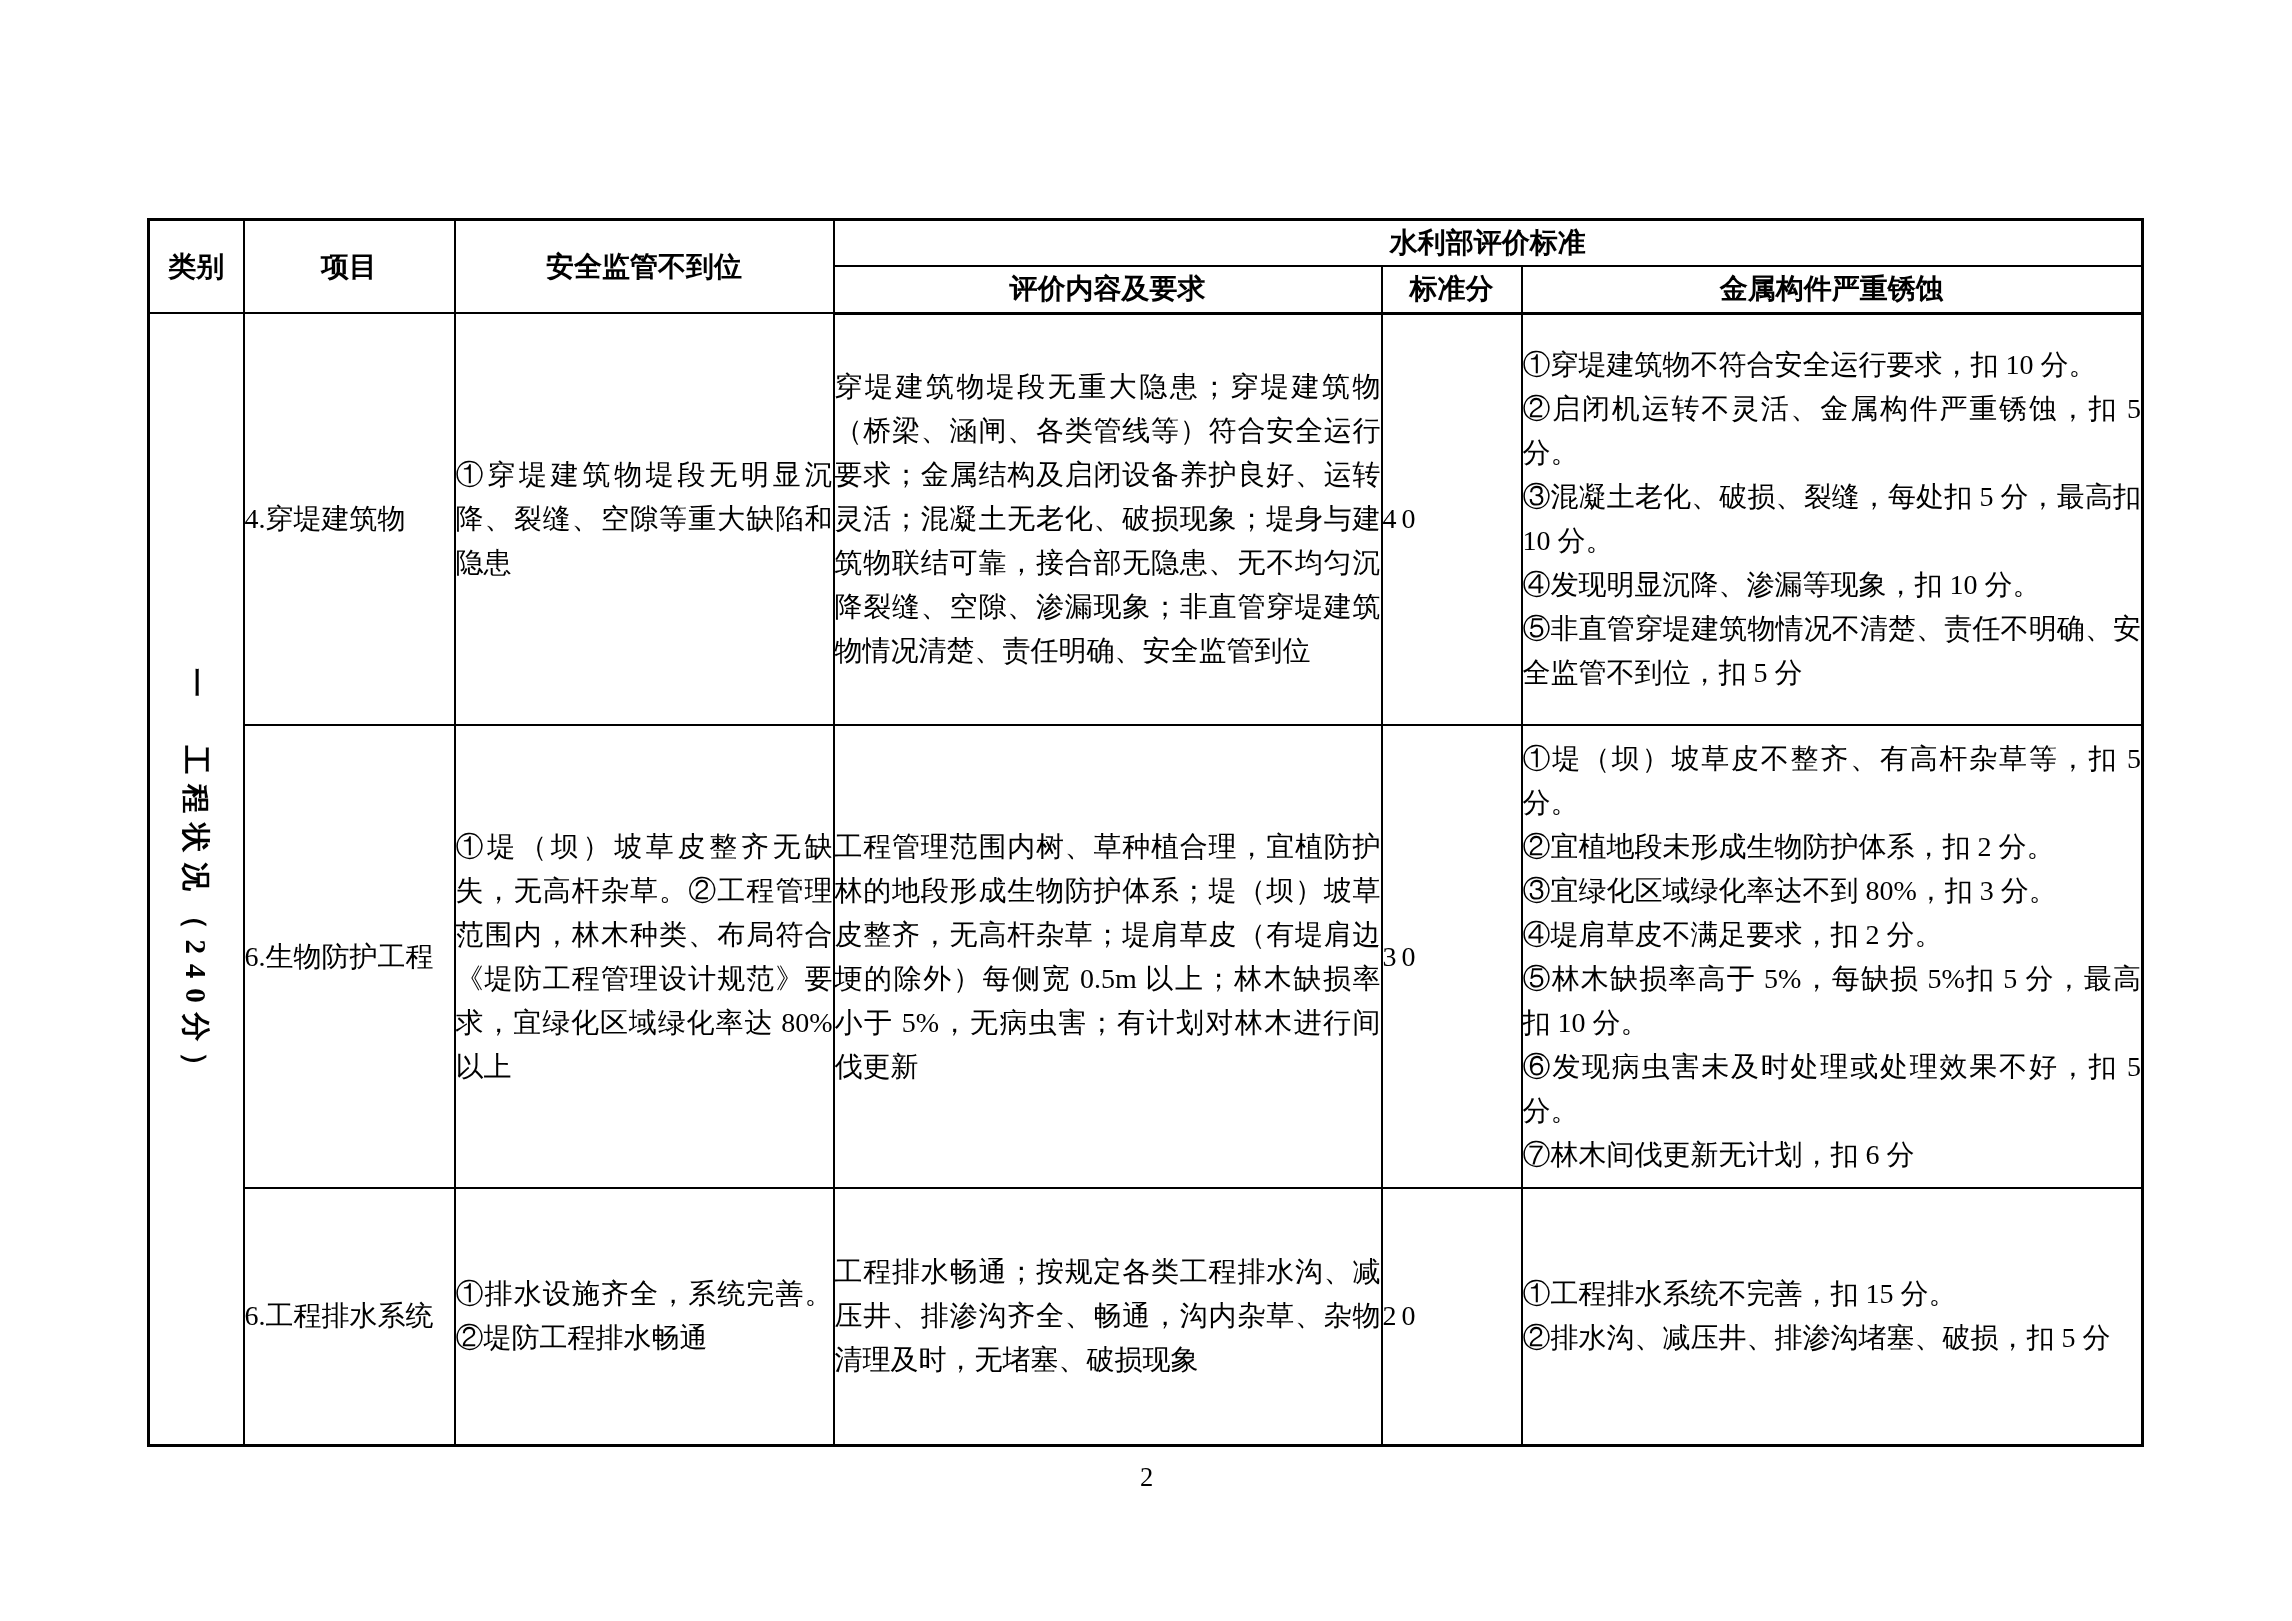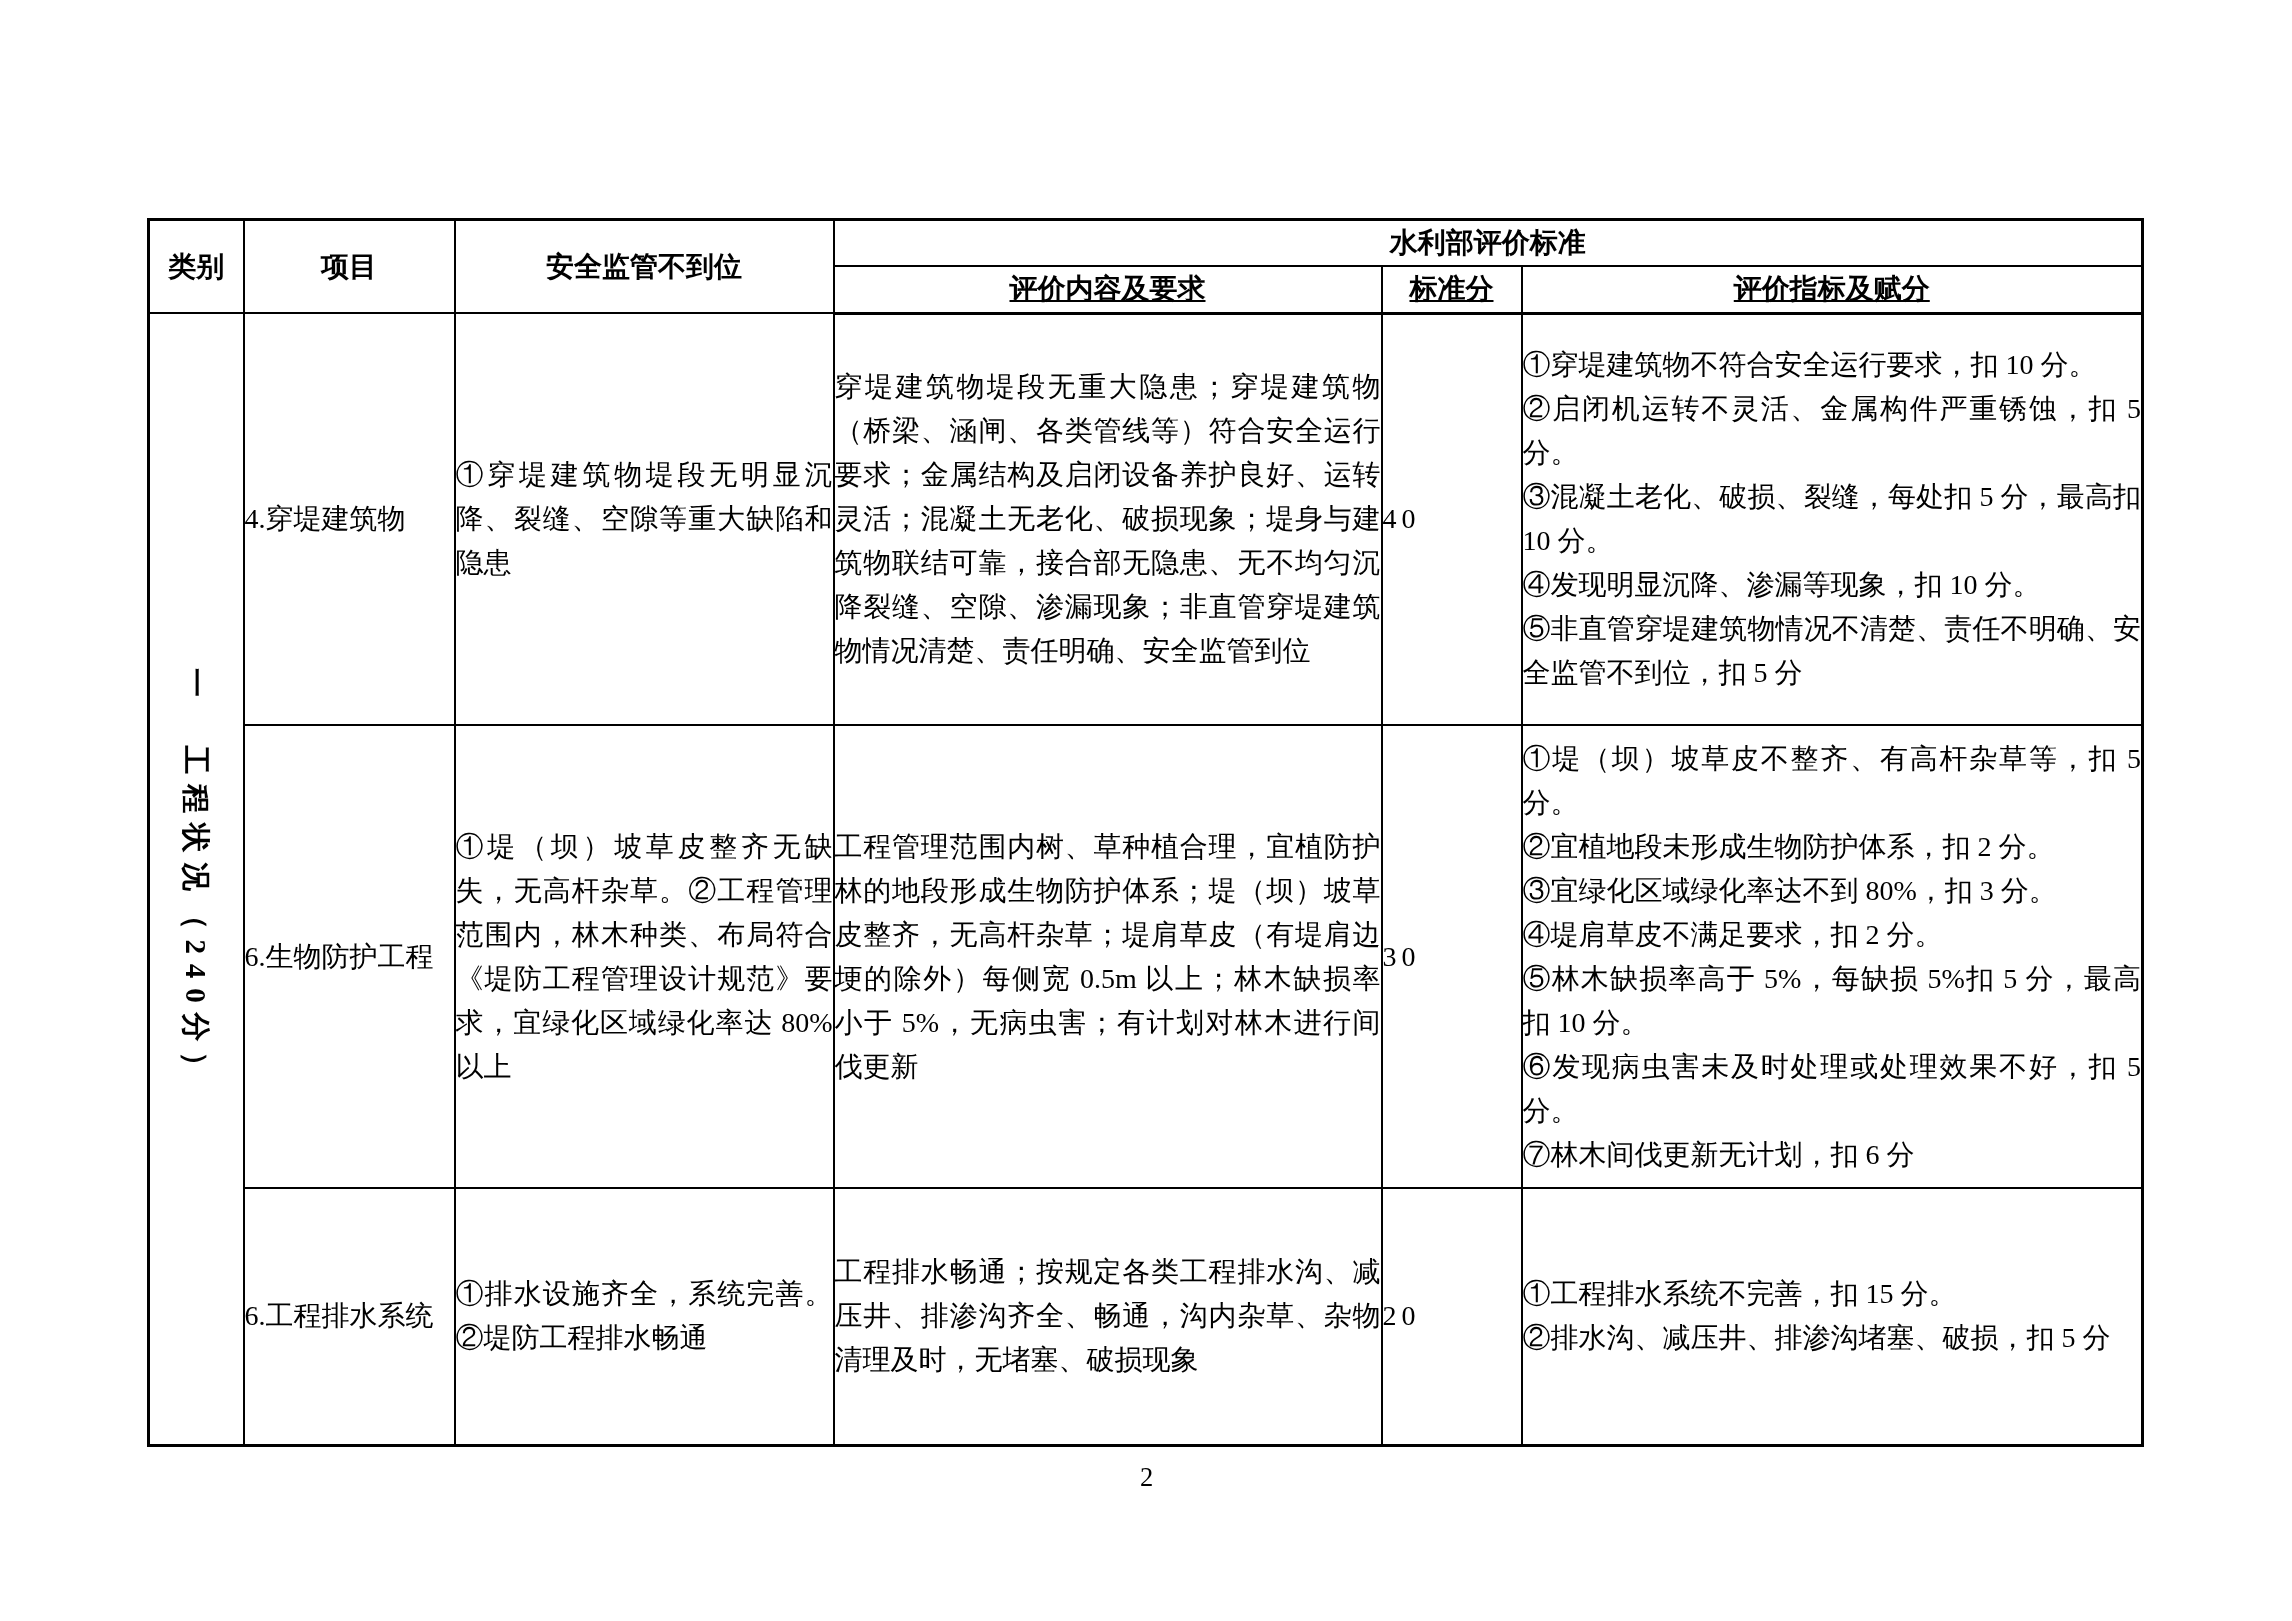--- a/index.html
+++ b/index.html
@@ -23,21 +23,21 @@
     font-size:28px;
     line-height:44px;
     overflow:hidden;
   }
   td.hdr{
     font-weight:bold;
     text-align:center;
     font-size:29px;
     line-height:37px;
   }
-  tr.subhdr td{border-bottom:3.9px solid #000;text-decoration:underline;}
+  tr.subhdr td{border-bottom:3.9px solid #000;}
   td.hdr-span2{border-bottom:3.9px solid #000;}
 
   td.cat-cell{position:relative;}
   .vtext{
     position:absolute;top:50%;left:50%;
     transform:translate(-50%,-50%) rotate(90deg);
     transform-origin:center;
     white-space:nowrap;
     font-weight:bold;
     font-size:29px;
@@ -81,21 +81,21 @@
         <tr style="height:45px">
       <td class="hdr hdr-span2" rowspan="2">类别</td>
       <td class="hdr hdr-span2" rowspan="2">项目</td>
       <td class="hdr hdr-span2" rowspan="2">安全监管不到位</td>
       <td class="hdr" colspan="3">水利部评价标准</td>
     </tr>
 
     <tr class="subhdr" style="height:47px">
       <td class="hdr">评价内容及要求</td>
       <td class="hdr">标准分</td>
-      <td class="hdr">评价指标及赋分</td>
+      <td class="hdr">金属构件严重锈蚀</td>
     </tr>
 
     <tr style="height:412px">
       <td class="cat-cell" rowspan="3">
         <div class="vtext">一　工程状况（240分）</div>
       </td>
       <td class="item-cell">4.穿堤建筑物</td>
       <td class="req-cell">①穿堤建筑物堤段无明显沉降、裂缝、空隙等重大缺陷和隐患</td>
       <td class="content-cell">穿堤建筑物堤段无重大隐患；穿堤建筑物（桥梁、涵闸、各类管线等）符合安全运行要求；金属结构及启闭设备养护良好、运转灵活；混凝土无老化、破损现象；堤身与建筑物联结可靠，接合部无隐患、无不均匀沉降裂缝、空隙、渗漏现象；非直管穿堤建筑物情况清楚、责任明确、安全监管到位</td>
       <td class="score-cell">40</td>

